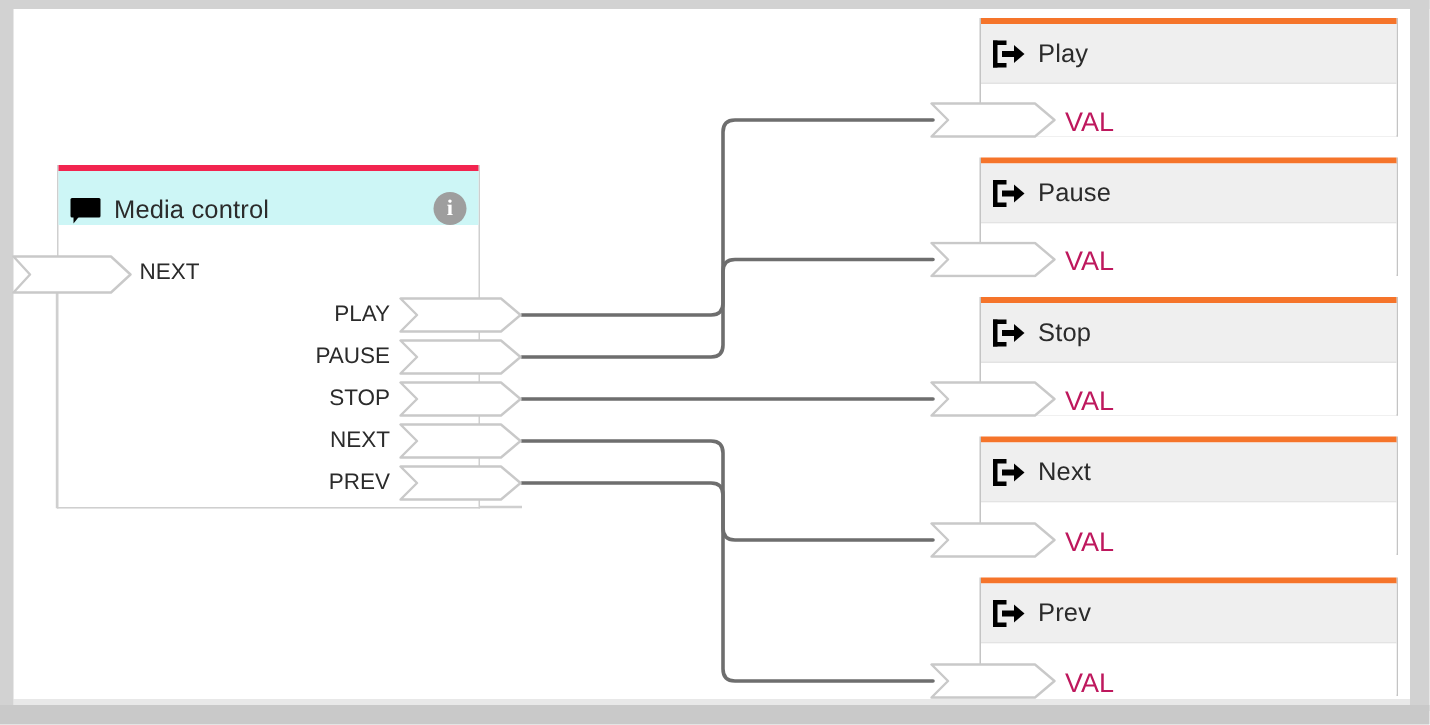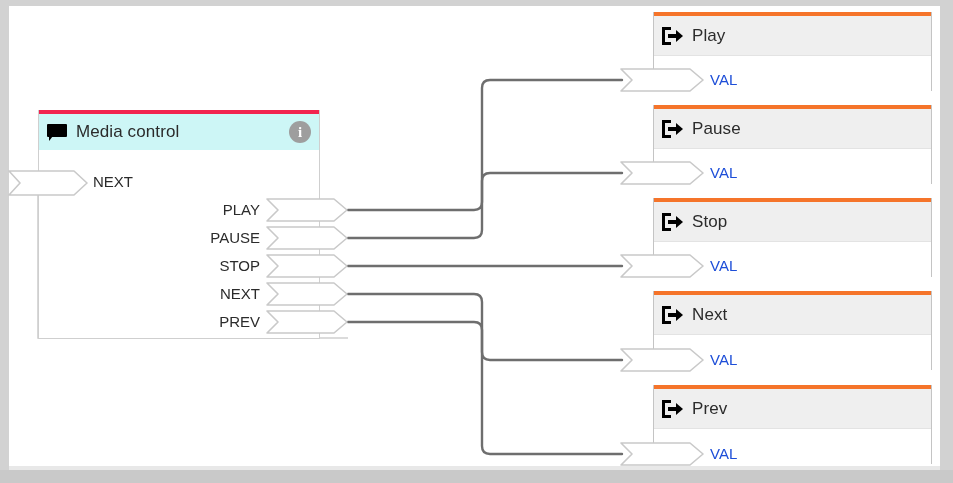--- a/index.html
+++ b/index.html
@@ -31,21 +31,21 @@
         border:1px solid #c4c4c4;border-top:none;}
   .node-topbar{height:4px;width:100%;}
   .node-header{display:flex;align-items:center;height:34px;padding:0 8px;box-sizing:border-box;}
   .node-title{font-size:17px;color:#2b2b2b;margin-left:9px;letter-spacing:.1px;}
   .node-body{position:relative;background:#ffffff;}
 
   
   #media-node{left:38px;top:110px;width:282px;height:229px;background:#ffffff;
      border:1px solid #cfcfcf;border-top:none;}
   #media-node .node-topbar{background:#f2244f;}
-  #media-node .node-header{background:#cdf6f6;height:36px;justify-content:space-between;}
+  #media-node .node-header{background:#cdf6f6;height:36px;justify-content:space-between;align-items:flex-end;}
   #media-node .hdr-left{display:flex;align-items:center;}
   .bubble-icon{width:20px;height:17px;position:relative;}
   .bubble-icon .b{position:absolute;left:0;top:0;width:20px;height:13px;background:#000;border-radius:1px;}
   .bubble-icon .t{position:absolute;left:2px;top:12px;width:0;height:0;
      border-left:4px solid #000;border-right:3px solid transparent;border-bottom:5px solid transparent;}
   .info-icon{width:22px;height:22px;border-radius:50%;background:#9e9e9e;color:#fff;
      font-size:15px;font-weight:bold;font-family:"Liberation Serif",serif;
      display:flex;align-items:center;justify-content:center;line-height:1;}
 
   
@@ -57,21 +57,21 @@
   .export-icon .brk{position:absolute;left:0;top:0;width:9px;height:18px;
       border:3px solid #000;border-right:none;box-sizing:border-box;}
   .export-icon .shaft{position:absolute;left:6px;top:7px;width:10px;height:4px;background:#000;}
   .export-icon .head{position:absolute;left:14px;top:3px;width:0;height:0;
       border-left:7px solid #000;border-top:6px solid transparent;border-bottom:6px solid transparent;}
 
   
   .port{position:absolute;}
   .port svg{display:block;}
   .port-label{position:absolute;font-size:15px;color:#2b2b2b;white-space:nowrap;}
-  .out-port-label{position:absolute;font-size:15px;color:#1d4ed8;}
+  .out-port-label{position:absolute;font-size:18px;color:#be185d;}
 </style>
 </head>
 <body>
 
 <div id="canvas">
 
   <div class="frame-inner-line"></div>
   <div class="frame-shadow-b"></div>
   <div class="frame-left"></div>
   <div class="frame-top"></div>

